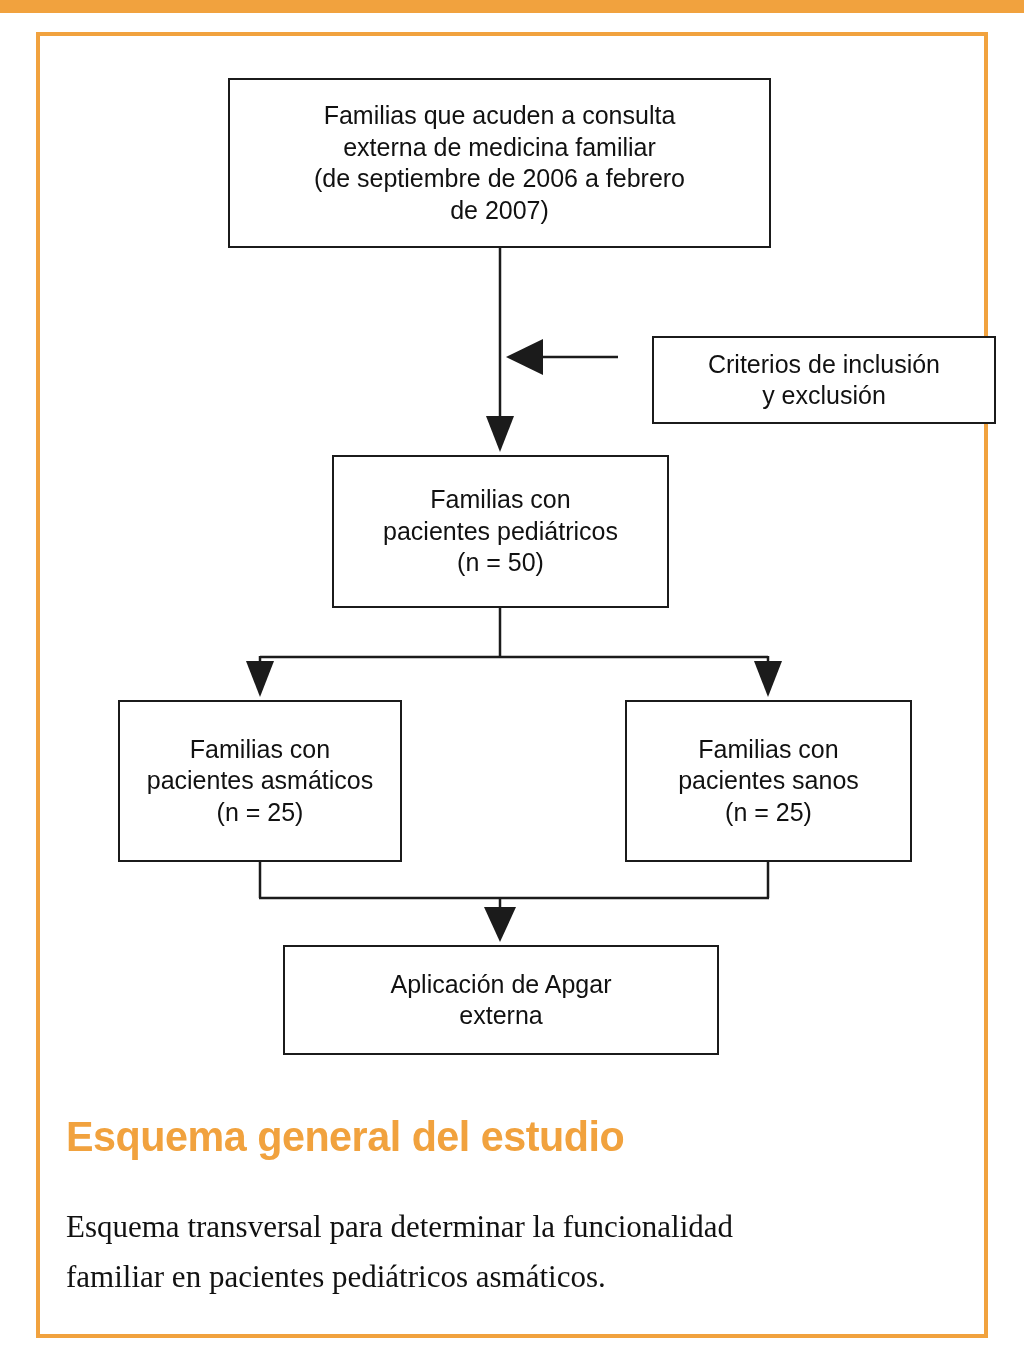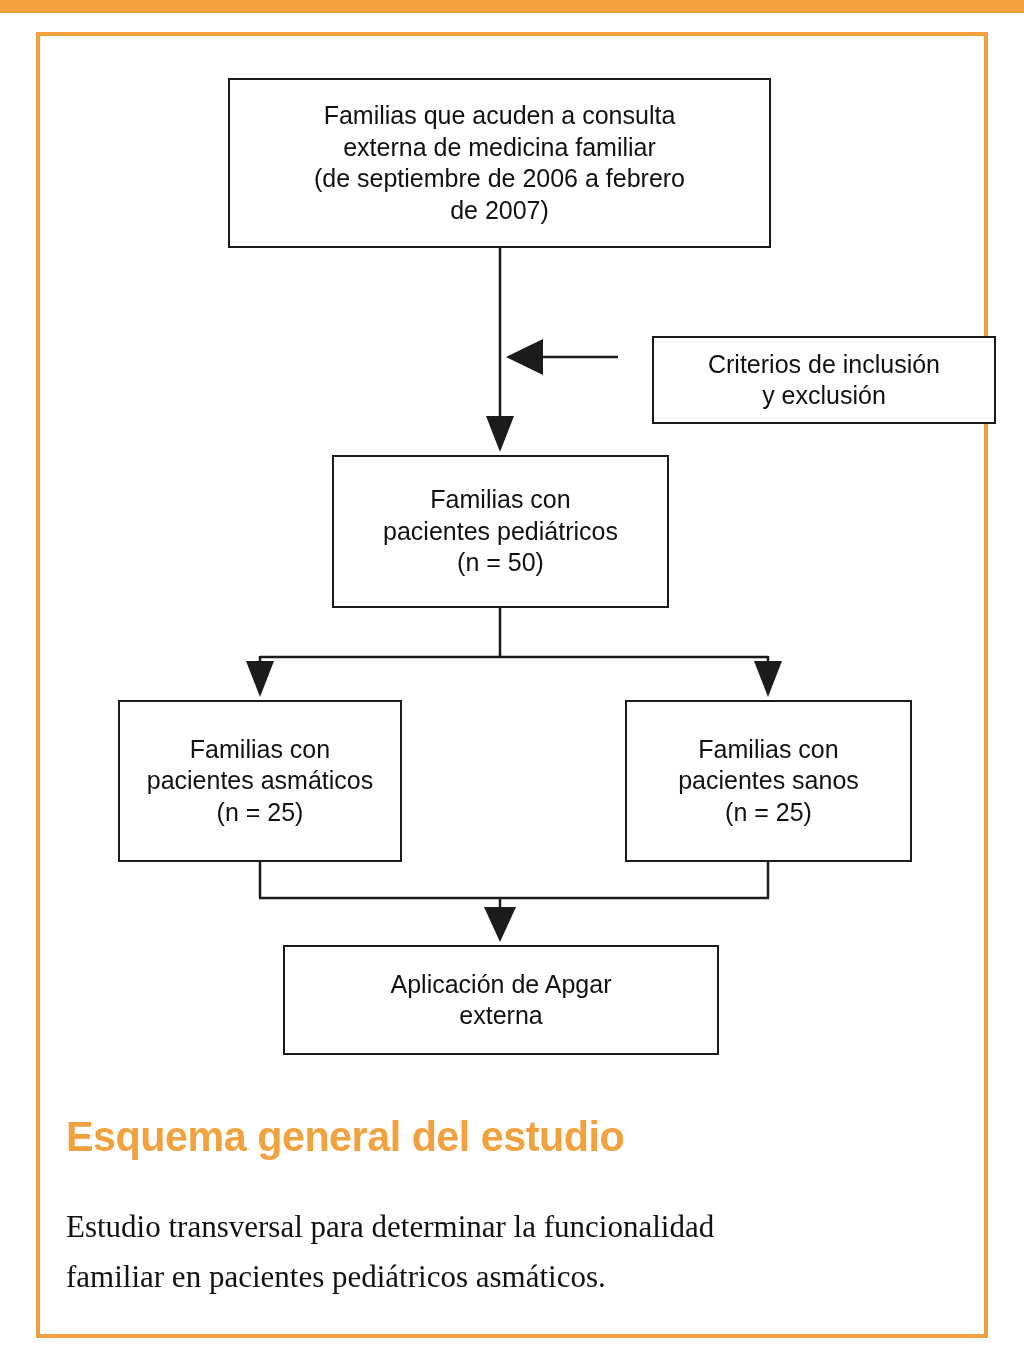--- a/index.html
+++ b/index.html
@@ -145,16 +145,16 @@
 (n = 25)</span>
   </div>
 
   <div class="box box-apgar">
     <span class="txt">Aplicación de Apgar
 externa</span>
   </div>
 
   <h1 class="figure-title">Esquema general del estudio</h1>
 
-  <p class="figure-caption">Estudio transversal para determinar la funcionalidad
+  <p class="figure-caption">Esquema transversal para determinar la funcionalidad
 familiar en pacientes pediátricos asmáticos.</p>
 
 </div>
 
 </body></html>

